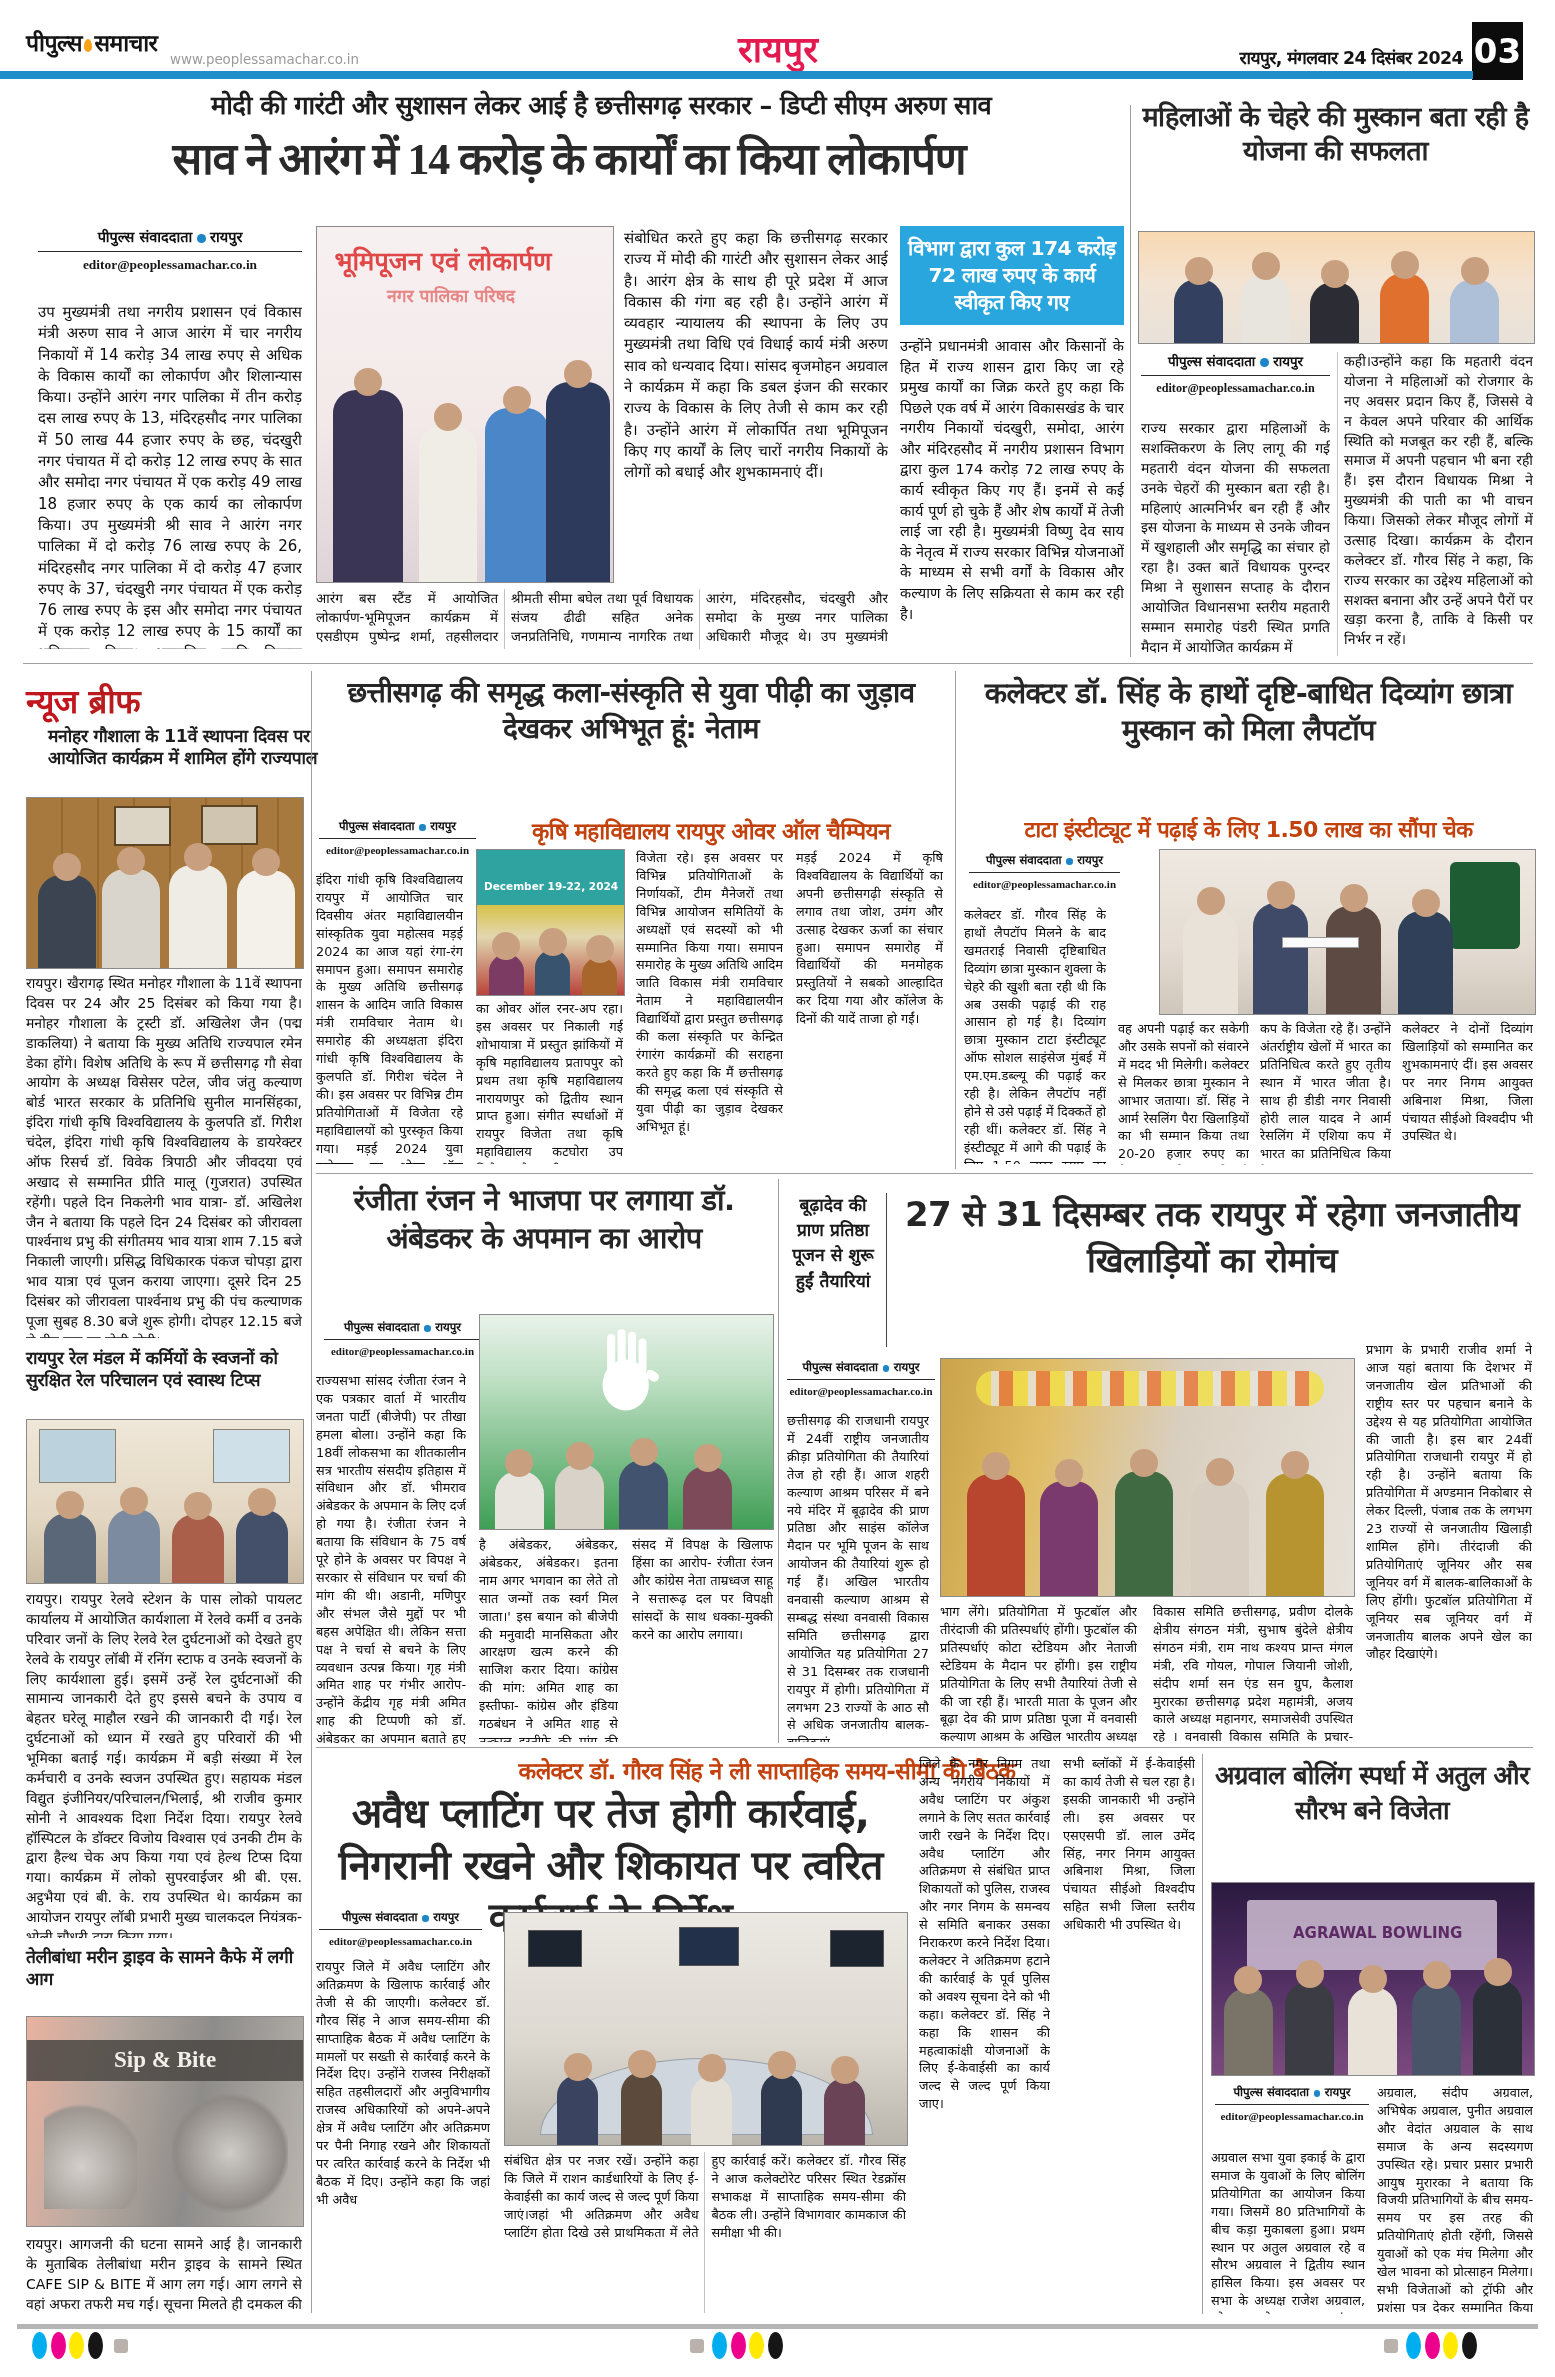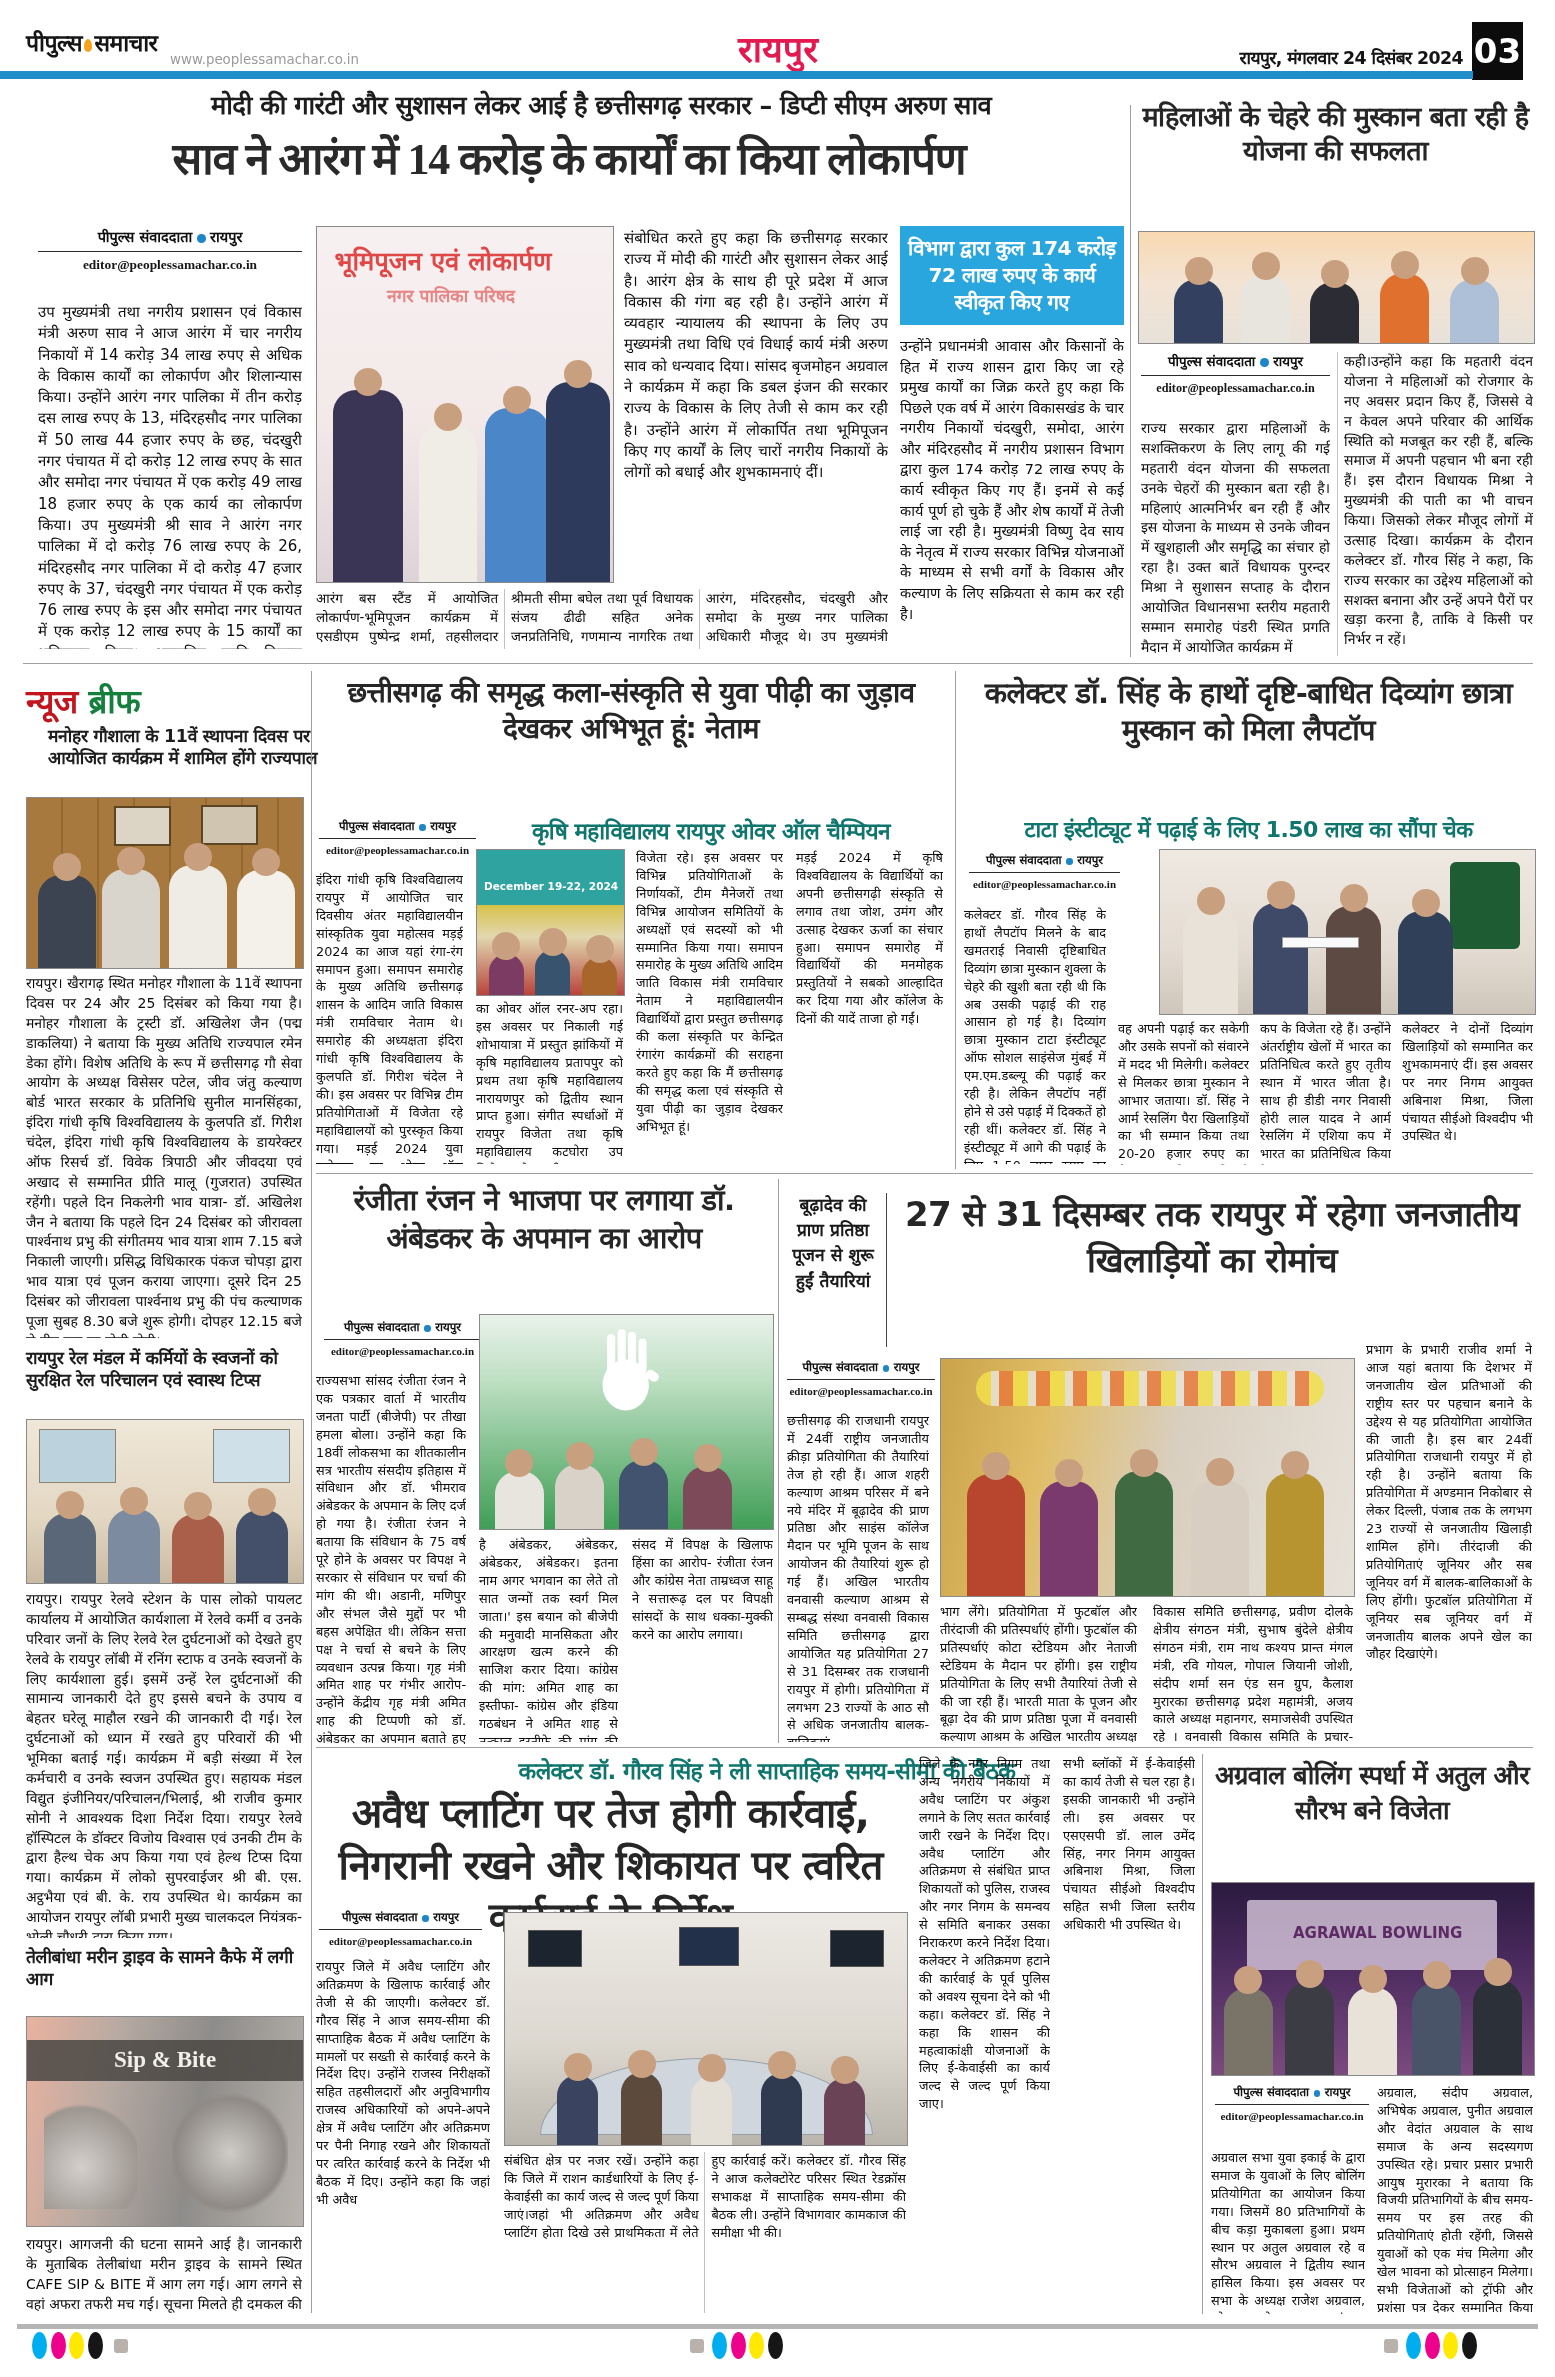--- a/index.html
+++ b/index.html
@@ -21,21 +21,21 @@
   .kicker{font-weight:bold;font-size:25.6px;color:#1d1d1d;text-align:center;letter-spacing:-0.6px;white-space:nowrap;}
   .mainhl{font-weight:bold;font-size:44px;color:#2a2a2a;text-align:center;letter-spacing:-1.2px;white-space:nowrap;font-family:Liberation Serif, serif;}
   .byl{text-align:center;}
   .byl-line{font-weight:bold;font-size:14.5px;color:#101010;border-bottom:1.2px solid #2a2a2a;padding-bottom:5.2px;white-space:nowrap;}
   .byl-dot{display:inline-block;width:8.7px;height:8.7px;border-radius:50%;background:#1c86c8;margin:0 4.6px;vertical-align:-0.6px;}
   .byl-email{font-family:"Liberation Serif",serif;font-weight:bold;font-size:13.4px;color:#161616;padding-top:5.2px;white-space:nowrap;}
   .photo{position:absolute;border:0.6px solid #8a8a8a;overflow:hidden;}
   .pp{position:absolute;bottom:0;border-radius:23px 23px 0 0;}
   .pp::before{content:"";position:absolute;top:-22px;left:50%;margin-left:-14px;width:28px;height:28px;border-radius:50%;background:#c9a07f;}
   .hbox{background:#2aa6de;color:#ffffff;font-weight:bold;font-size:20.3px;line-height:1.32;text-align:center;padding:9.3px 5.8px;letter-spacing:-0.6px;}
-  .subhl{font-weight:bold;font-size:22.6px;color:#0f766e;text-align:center;letter-spacing:-0.6px;white-space:nowrap;}
+  .subhl{font-weight:bold;font-size:22.6px;color:#c2410c;text-align:center;letter-spacing:-0.6px;white-space:nowrap;}
   .briefhdr{font-weight:bold;font-size:33px;letter-spacing:-0.6px;}
   .briefhl{font-weight:bold;font-size:17.4px;color:#1d1d1d;line-height:1.25;letter-spacing:-0.3px;}
   .sidekick{font-weight:bold;font-size:17.4px;color:#1a1a1a;line-height:1.45;text-align:center;}
   .cols3{column-count:3;column-gap:12.8px;column-rule:0.6px solid #c2c2c2;}
   .cols2{column-count:2;column-gap:12.8px;column-rule:0.6px solid #c2c2c2;}
   .phototext{position:absolute;font-weight:bold;color:#e23a3a;white-space:nowrap;}
   .regmark{display:inline-block;width:15px;height:27px;border-radius:50%;margin-right:3.5px;vertical-align:middle;}
   .rm-c{background:#00aeef}.rm-m{background:#ec008c}.rm-y{background:#ffe900}.rm-k{background:#161616}
   .rsq{display:inline-block;width:14px;height:14px;border-radius:2.9px;background:#b9b2ac;margin:0 8.1px;vertical-align:middle;}
 </style>
@@ -93,21 +93,21 @@
   <div class="byl-email" style="font-size:12.2px;">editor@peoplessamachar.co.in</div>
 </div>
 <div class="abs body" style="left:1141px;top:419px;width:189px;height:237px;overflow:hidden;font-size:14px;">राज्य सरकार द्वारा महिलाओं के सशक्तिकरण के लिए लागू की गई महतारी वंदन योजना की सफलता उनके चेहरों की मुस्कान बता रही है। महिलाएं आत्मनिर्भर बन रही हैं और इस योजना के माध्यम से उनके जीवन में खुशहाली और समृद्धि का संचार हो रहा है। उक्त बातें विधायक पुरन्दर मिश्रा ने सुशासन सप्ताह के दौरान आयोजित विधानसभा स्तरीय महतारी सम्मान समारोह पंडरी स्थित प्रगति मैदान में आयोजित कार्यक्रम में</div>
 <div class="vdiv" style="left:1337px;top:352px;height:304px;background:#c4c4c4;"></div>
 <div class="abs body" style="left:1344px;top:352px;width:189px;height:304px;overflow:hidden;font-size:14px;">कही।उन्होंने कहा कि महतारी वंदन योजना ने महिलाओं को रोजगार के नए अवसर प्रदान किए हैं, जिससे वे न केवल अपने परिवार की आर्थिक स्थिति को मजबूत कर रही हैं, बल्कि समाज में अपनी पहचान भी बना रही हैं। इस दौरान विधायक मिश्रा ने मुख्यमंत्री की पाती का भी वाचन किया। जिसको लेकर मौजूद लोगों में उत्साह दिखा। कार्यक्रम के दौरान कलेक्टर डॉ. गौरव सिंह ने कहा, कि राज्य सरकार का उद्देश्य महिलाओं को सशक्त बनाना और उन्हें अपने पैरों पर खड़ा करना है, ताकि वे किसी पर निर्भर न रहें।</div>
 
 <div class="hdiv" style="left:23px;top:663px;width:1510px;"></div>
 
 <div class="abs briefhdr" style="left:26px;top:678px;">
   <span style="color:#c1161d;">न्यूज</span>
-  <span style="color:#15803d;">ब्रीफ</span>
+  <span style="color:#b91c1c;">ब्रीफ</span>
 </div>
 <div class="abs briefhl" style="left:26px;top:726px;width:276px;margin-left:22px;">मनोहर गौशाला के 11वें स्थापना दिवस पर आयोजित कार्यक्रम में शामिल होंगे राज्यपाल</div>
 <div class="photo" style="left:26px;top:797px;width:276px;height:170px;background:repeating-linear-gradient(90deg,#a8793f 0 34px,#94682f 34px 36px);">
   <i class="abs" style="left:87px;top:8.1px;width:53px;height:36px;background:#dcd4c4;border:2.3px solid #5d4423;"></i>
   <i class="abs" style="left:174px;top:7px;width:53px;height:36px;background:#cfc5b0;border:2.3px solid #5d4423;"></i>
   <i class="pp" style="left:10.5px;width:58px;height:93px;background:#3c4452;"></i>
   <i class="pp" style="left:75px;width:58px;height:99px;background:#d9d5cd;"></i>
   <i class="pp" style="left:142px;width:58px;height:103px;background:#efece6;"></i>
   <i class="pp" style="left:210px;width:58px;height:98px;background:#f4f1ea;"></i>
 </div>

